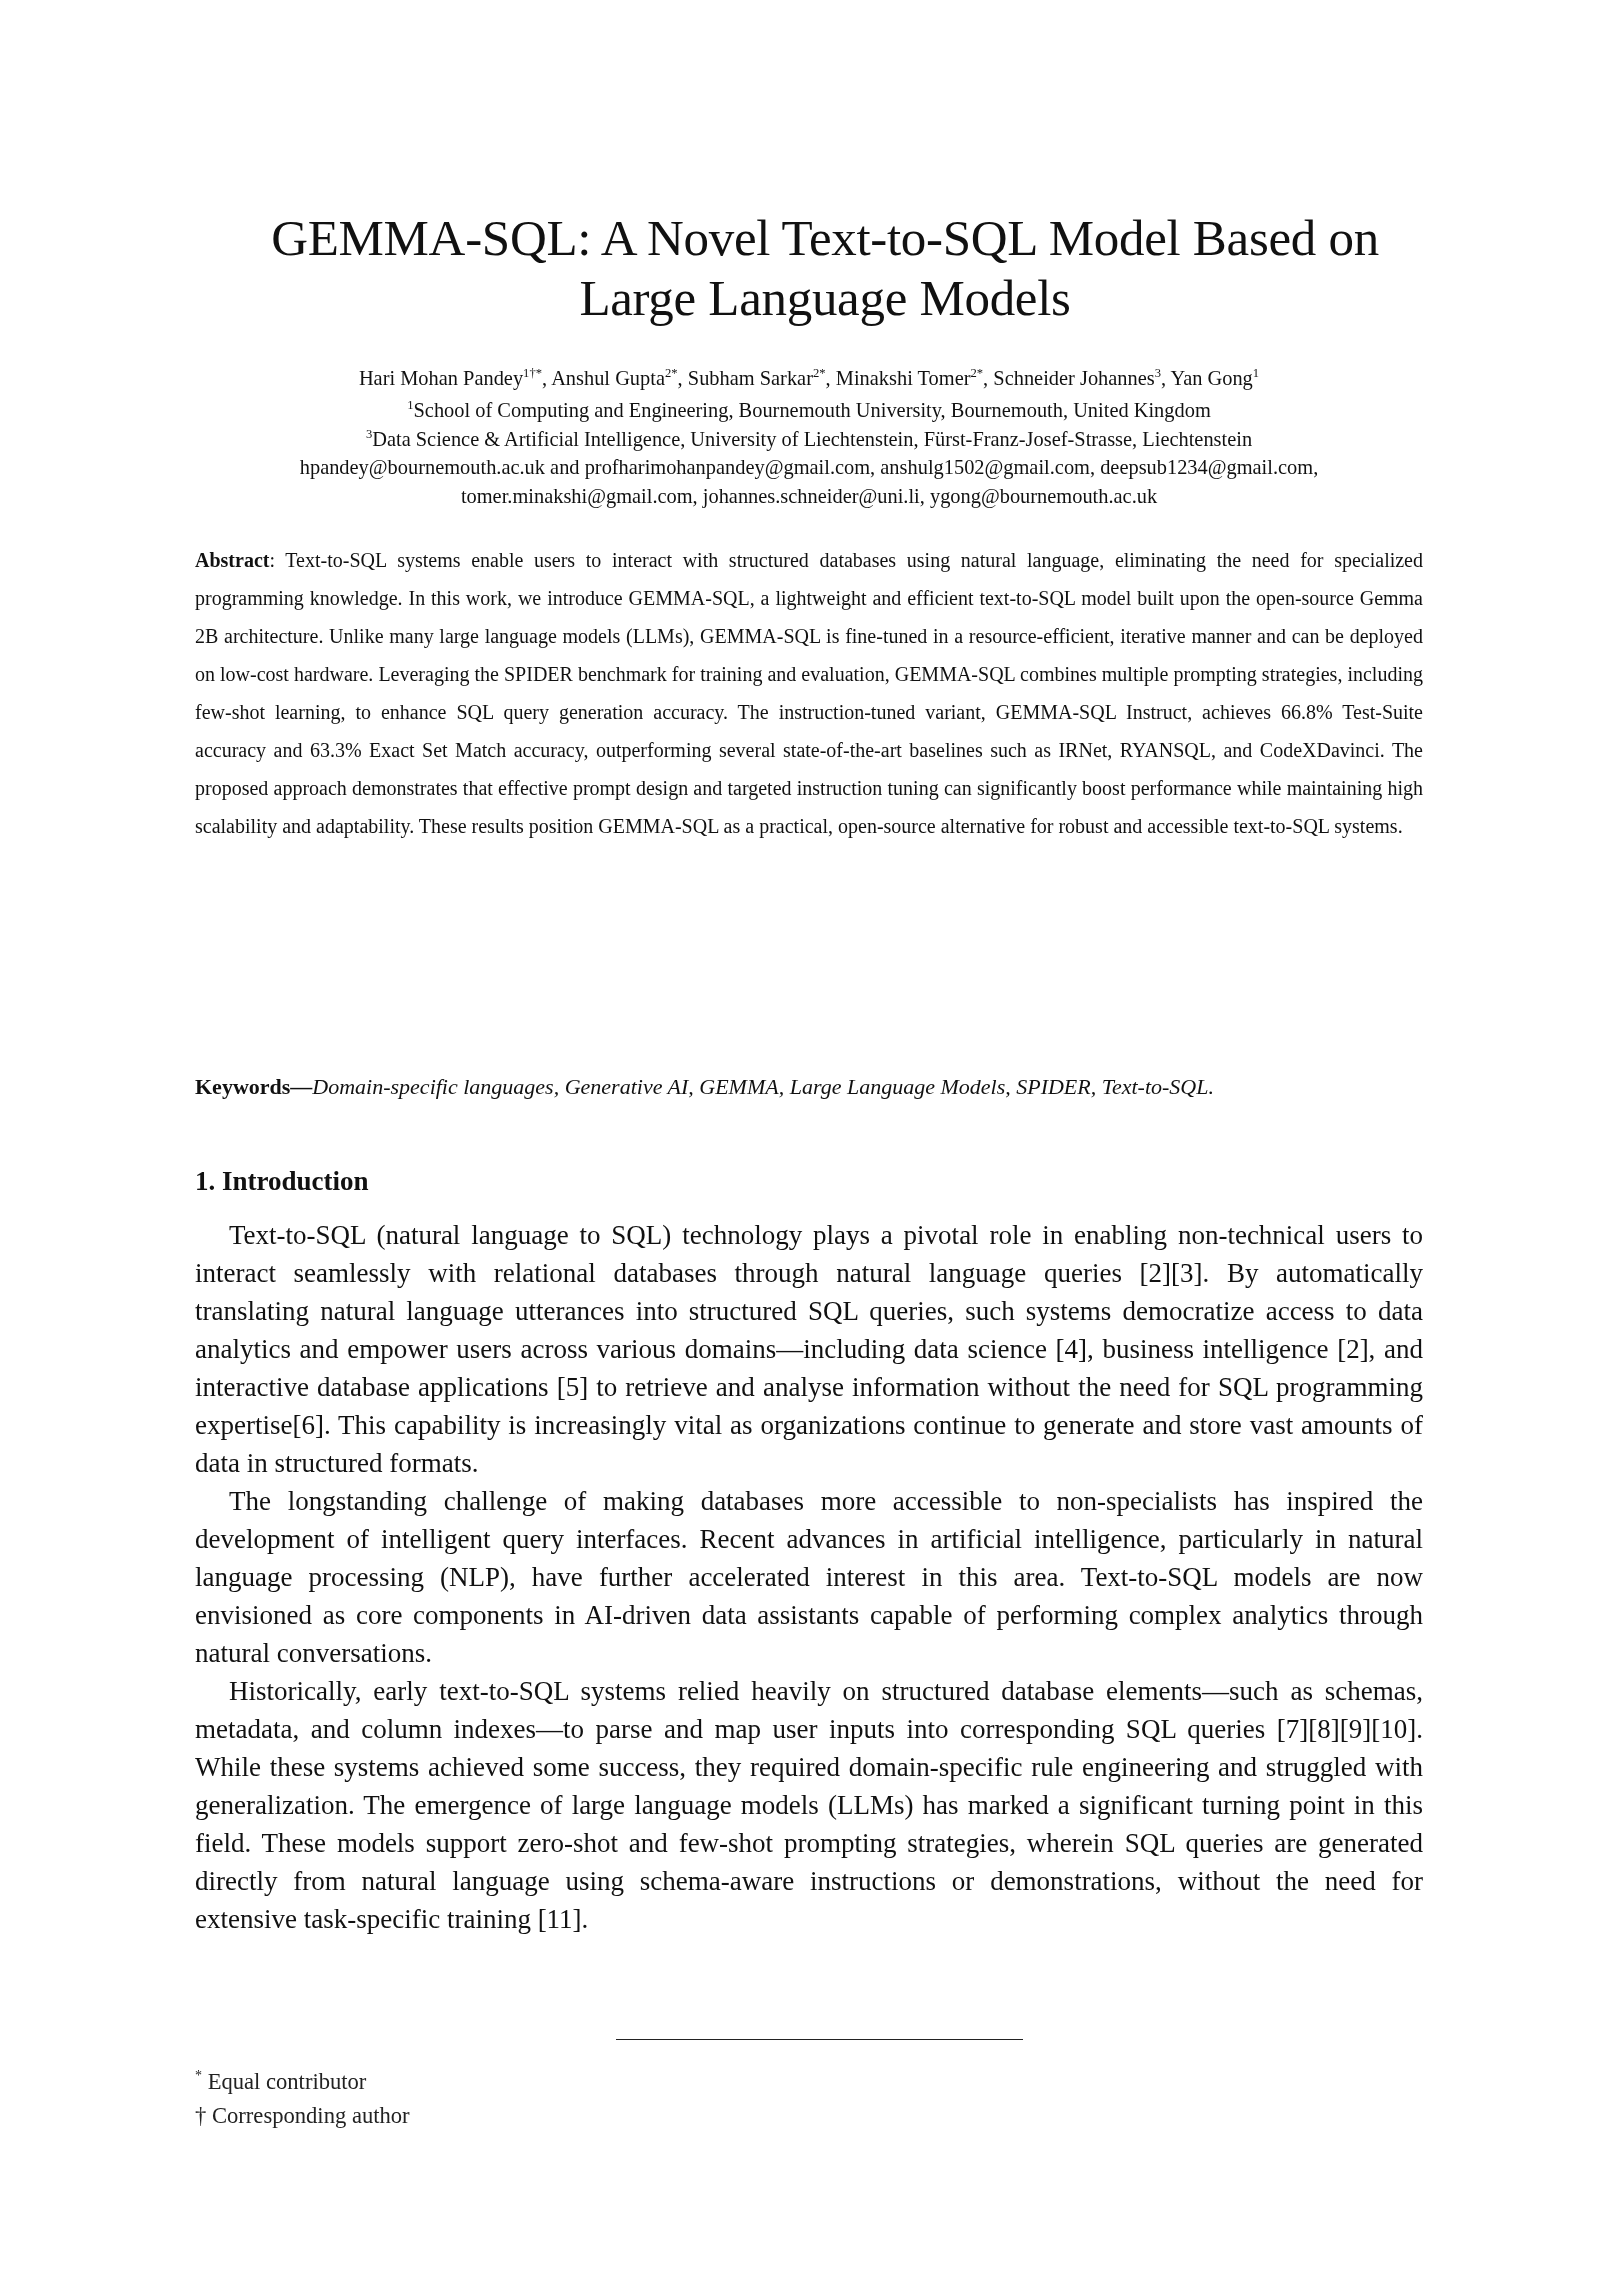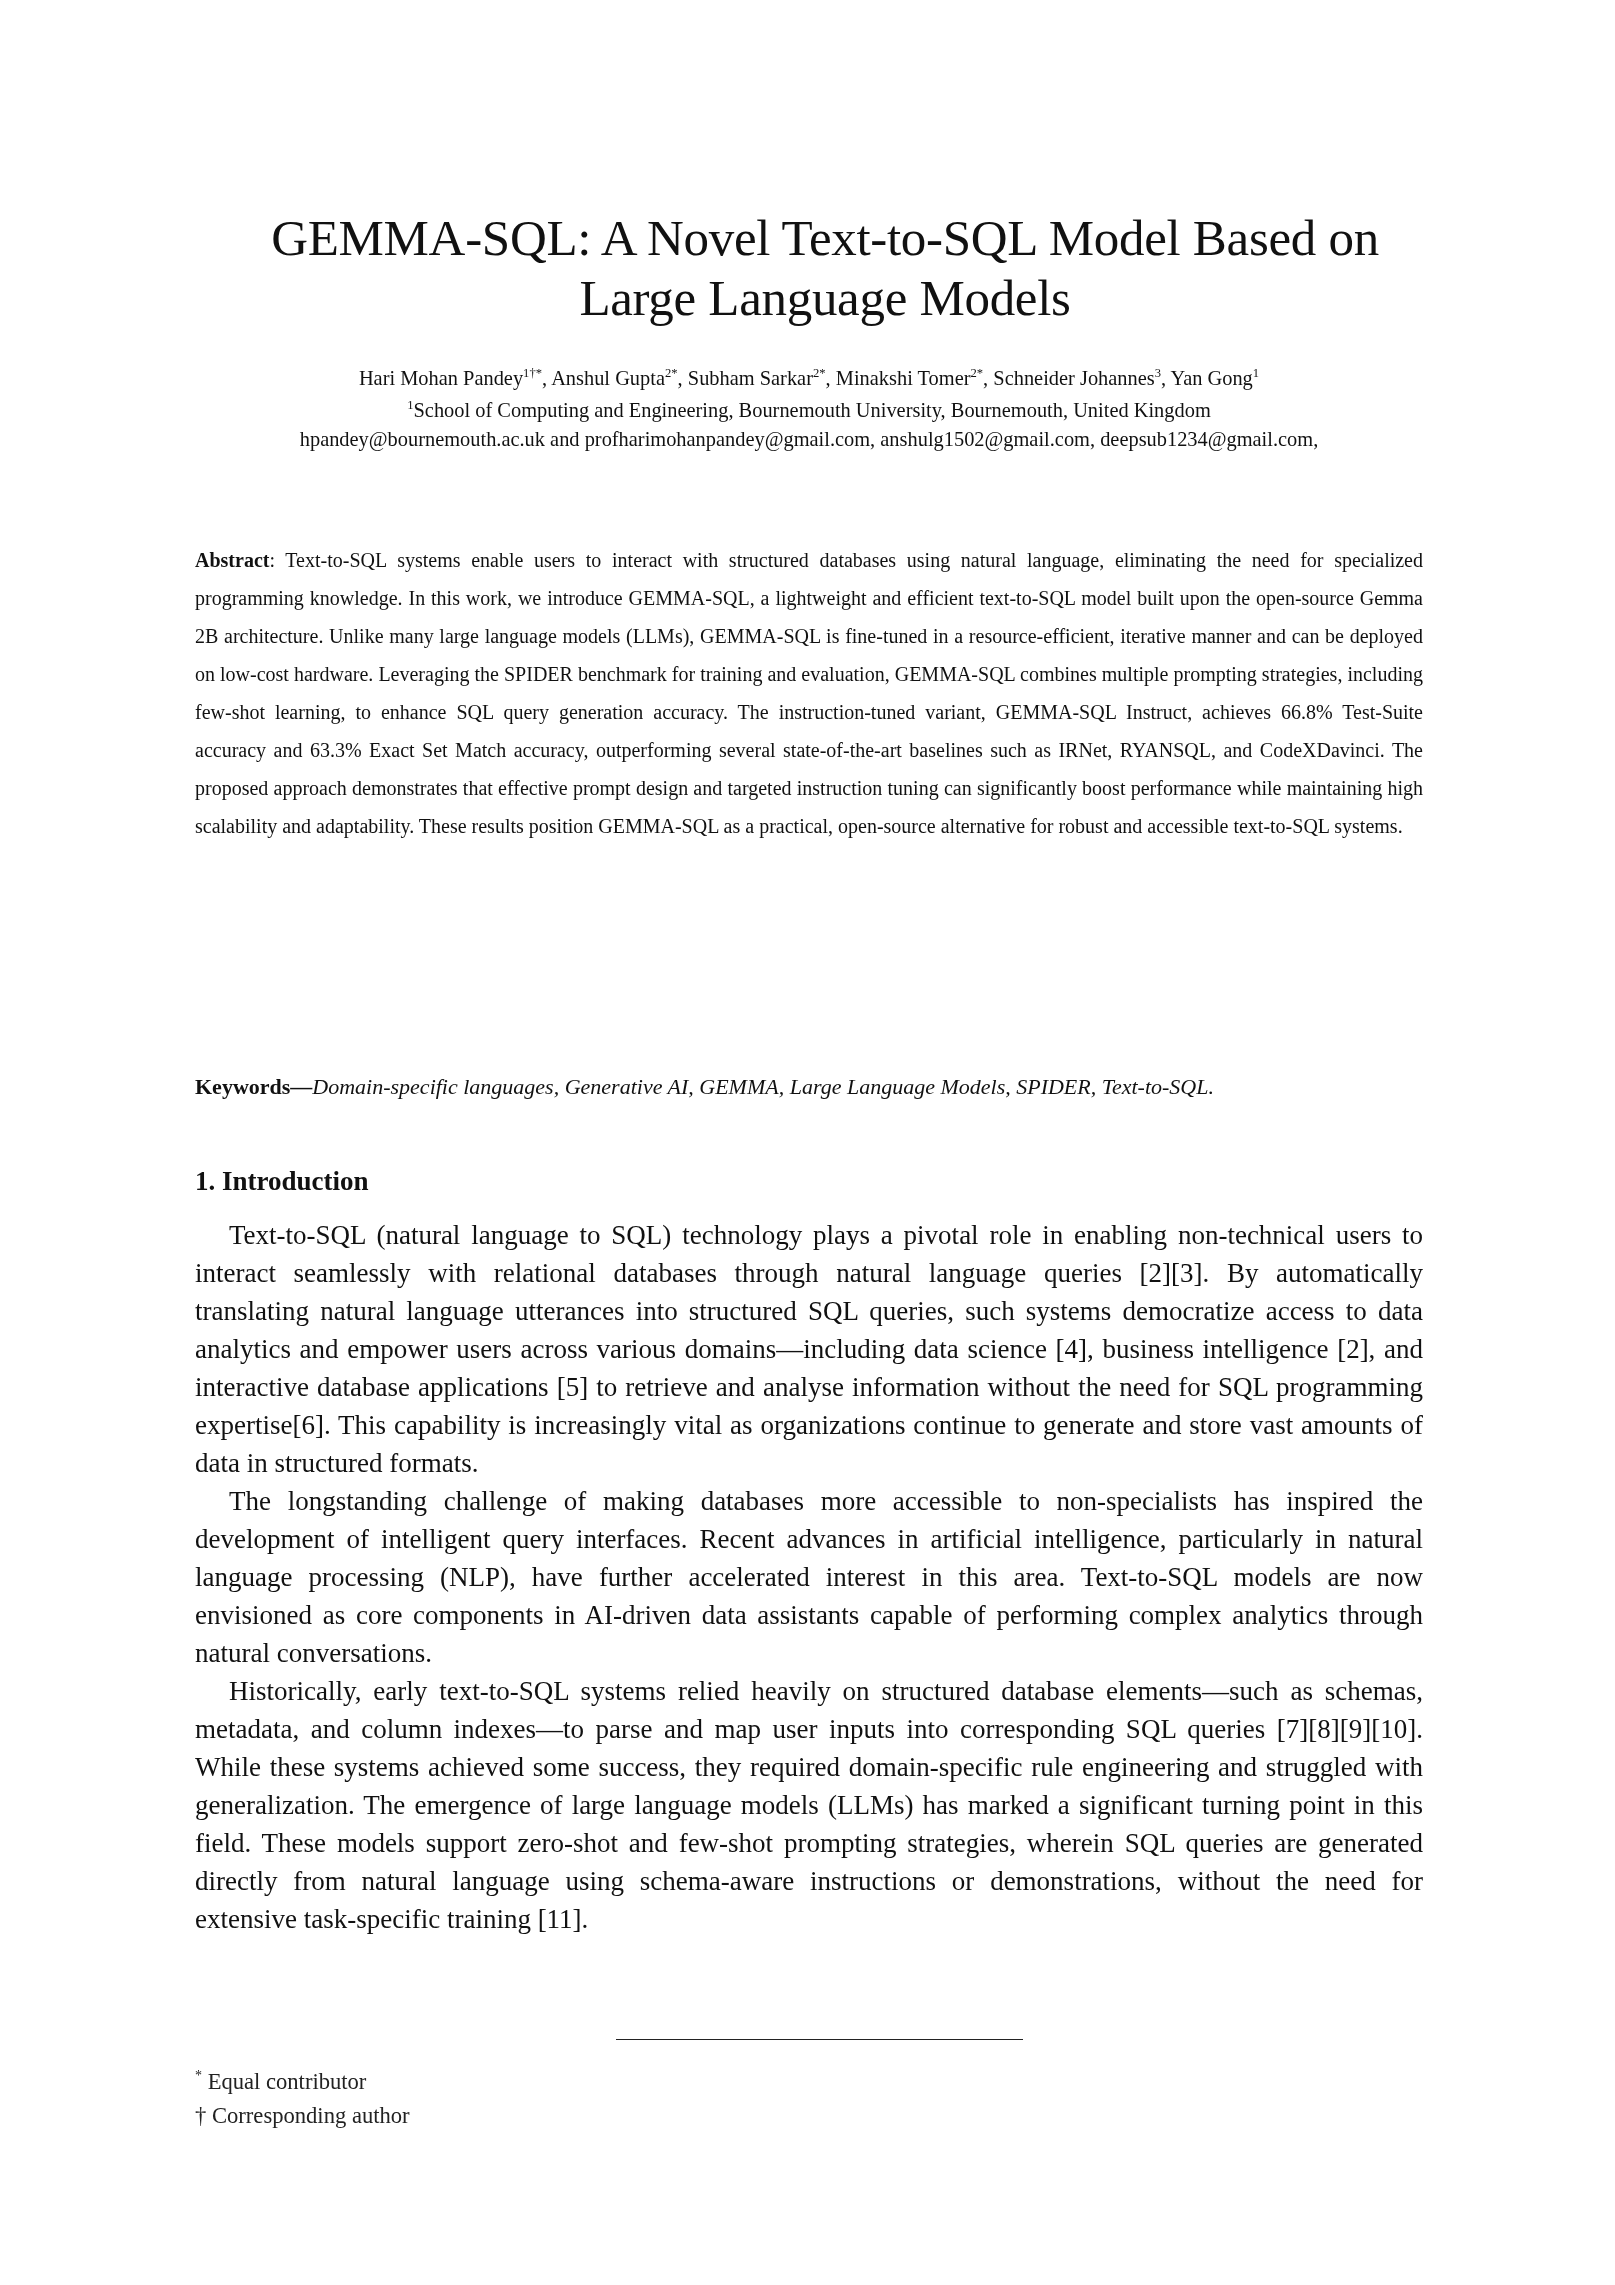--- a/index.html
+++ b/index.html
@@ -136,21 +136,23 @@
     <span><span>Hari Mohan Pandey</span><sup>1†*</sup><span>,  </span></span>
     <span><span>Anshul Gupta</span><sup>2*</sup><span>, </span></span>
     <span><span>Subham Sarkar</span><sup>2*</sup><span>, </span></span>
     <span><span>Minakshi Tomer</span><sup>2*</sup><span>, </span></span>
     <span><span>Schneider Johannes</span><sup>3</sup><span>, </span></span>
     <span><span>Yan Gong</span><sup>1</sup><span></span></span>
   </div>
 
   <div class="affils">
     <span class="affil"><sup>1</sup><span>School of Computing and Engineering, Bournemouth University, Bournemouth, United Kingdom</span></span>
+    <span class="affil"><sup>3</sup><span>Data Science &amp; Artificial Intelligence, University of Liechtenstein, Fürst-Franz-Josef-Strasse, Liechtenstein</span></span>
     <span class="emails">hpandey@bournemouth.ac.uk and profharimohanpandey@gmail.com, anshulg1502@gmail.com, deepsub1234@gmail.com,</span>
+    <span class="emails">tomer.minakshi@gmail.com, johannes.schneider@uni.li, ygong@bournemouth.ac.uk</span>
   </div>
 
   <p class="abstract"><span class="label">Abstract</span><span>: Text-to-SQL systems enable users to interact with structured databases using natural language, eliminating the need for specialized programming knowledge. In this work, we introduce GEMMA-SQL, a lightweight and efficient text-to-SQL model built upon the open-source Gemma 2B architecture. Unlike many large language models (LLMs), GEMMA-SQL is fine-tuned in a resource-efficient, iterative manner and can be deployed on low-cost hardware. Leveraging the SPIDER benchmark for training and evaluation, GEMMA-SQL combines multiple prompting strategies, including few-shot learning, to enhance SQL query generation accuracy. The instruction-tuned variant, GEMMA-SQL Instruct, achieves 66.8% Test-Suite accuracy and 63.3% Exact Set Match accuracy, outperforming several state-of-the-art baselines such as IRNet, RYANSQL, and CodeXDavinci. The proposed approach demonstrates that effective prompt design and targeted instruction tuning can significantly boost performance while maintaining high scalability and adaptability. These results position GEMMA-SQL as a practical, open-source alternative for robust and accessible text-to-SQL systems.</span></p>
 
   <p class="keywords"><span class="label">Keywords—</span><span class="kw">Domain-specific languages, Generative AI, GEMMA, Large Language Models, SPIDER, Text-to-SQL.</span></p>
 
   <h2 class="section-heading">1. Introduction</h2>
 
   <div class="intro">
     <p>Text-to-SQL (natural language to SQL) technology plays a pivotal role in enabling non-technical users to interact seamlessly with relational databases through natural language queries [2][3].  By automatically translating natural language utterances into structured SQL queries, such systems democratize access to data analytics and empower users across various domains—including data science [4], business intelligence [2], and interactive database applications [5] to retrieve and analyse information without the need for SQL programming expertise[6]. This capability is increasingly vital as organizations continue to generate and store vast amounts of data in structured formats.</p>

